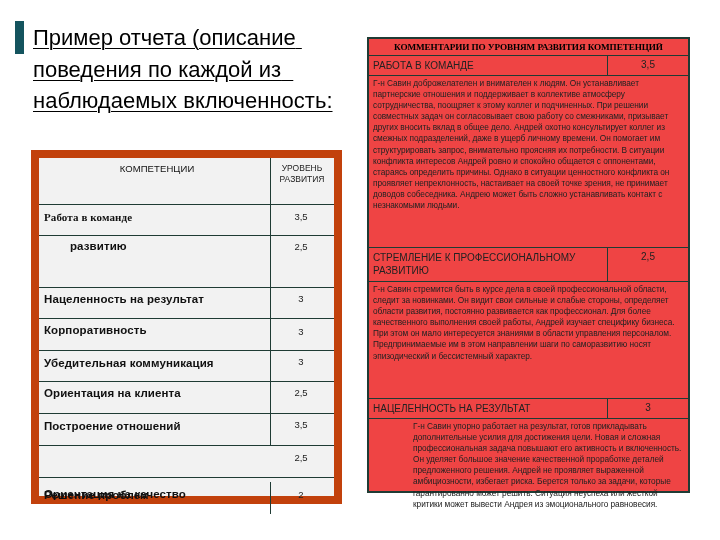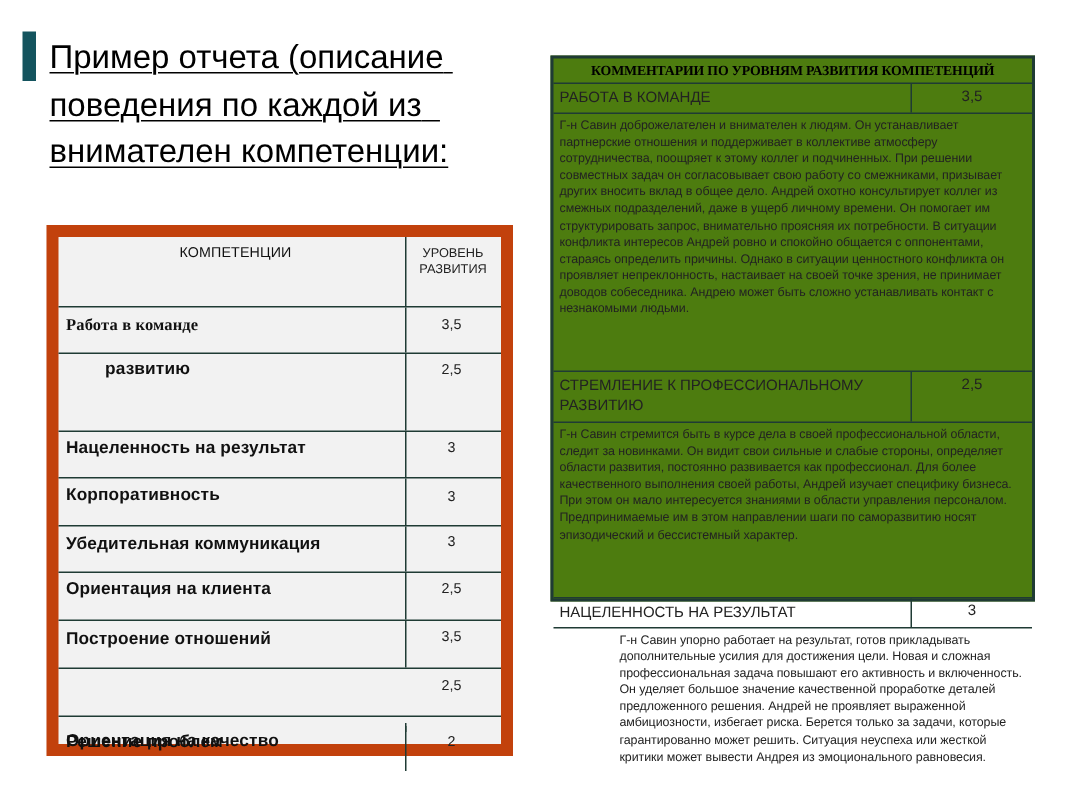--- a/index.html
+++ b/index.html
@@ -35,22 +35,22 @@
     .lt-name .indent { display: block; padding-left: 26px; }
     .lt-val {
       position: absolute; left: 233px; right: 0; top: 0; bottom: 0;
       font-size: 9.5px; text-align: center; padding-top: 5px; padding-right: 4px; color: #222;
     }
     .lt-head .lt-name { font-weight: normal; font-size: 9.5px; text-align: center; padding-top: 5px; }
     .lt-head .lt-val { font-size: 8.5px; text-align: center; padding-left: 2px; padding-top: 5px; line-height: 11px; }
 
     
     .right-panel {
-      position: absolute; left: 367px; top: 37px; width: 323px; height: 364px;
-      border: 2px solid #1f3b34; background: #4d7c0f;
+      position: absolute; left: 367px; top: 37px; width: 323px; height: 456px;
+      border: 2px solid #1f3b34; background: #ef4444;
     }
     .rp-head {
       height: 17px; border-bottom: 1px solid #1f3b34;
       font-family: "Liberation Serif", serif; font-weight: bold; font-size: 9.2px;
       text-align: center; line-height: 17px; letter-spacing: -0.1px;
     }
     .rp-sec-head {
       position: relative; border-bottom: 1px solid #1f3b34; display: flex;
     }
     .rp-sec-title {
@@ -63,21 +63,21 @@
     .rp-text {
       border-bottom: 1px solid #1f3b34; font-size: 8.3px; line-height: 11.1px;
       padding: 2px 4px 3px 4px; color: #222; letter-spacing: -0.05px;
     }
     .rp-text:last-child { border-bottom: none; padding-left: 44px; }
   </style>
 </head>
 <body>
 
 <div class="title-bar"></div>
-<div class="title">Пример отчета (описание поведения по каждой из  внимателен компетенции:</div>
+<div class="title">Пример отчета (описание поведения по каждой из  наблюдаемых включенность:</div>
 
 <div class="left-table">
   <div class="lt-row lt-head" style="top:0;height:47px;">
     <div class="lt-name">КОМПЕТЕНЦИИ</div>
     <div class="lt-val">УРОВЕНЬ РАЗВИТИЯ</div>
   </div>
   <div class="lt-row" style="top:47px;height:31px;">
     <div class="lt-name serif" style="padding-top:6px;">Работа в команде</div>
     <div class="lt-val" style="padding-top:6px;">3,5</div>
   </div>

